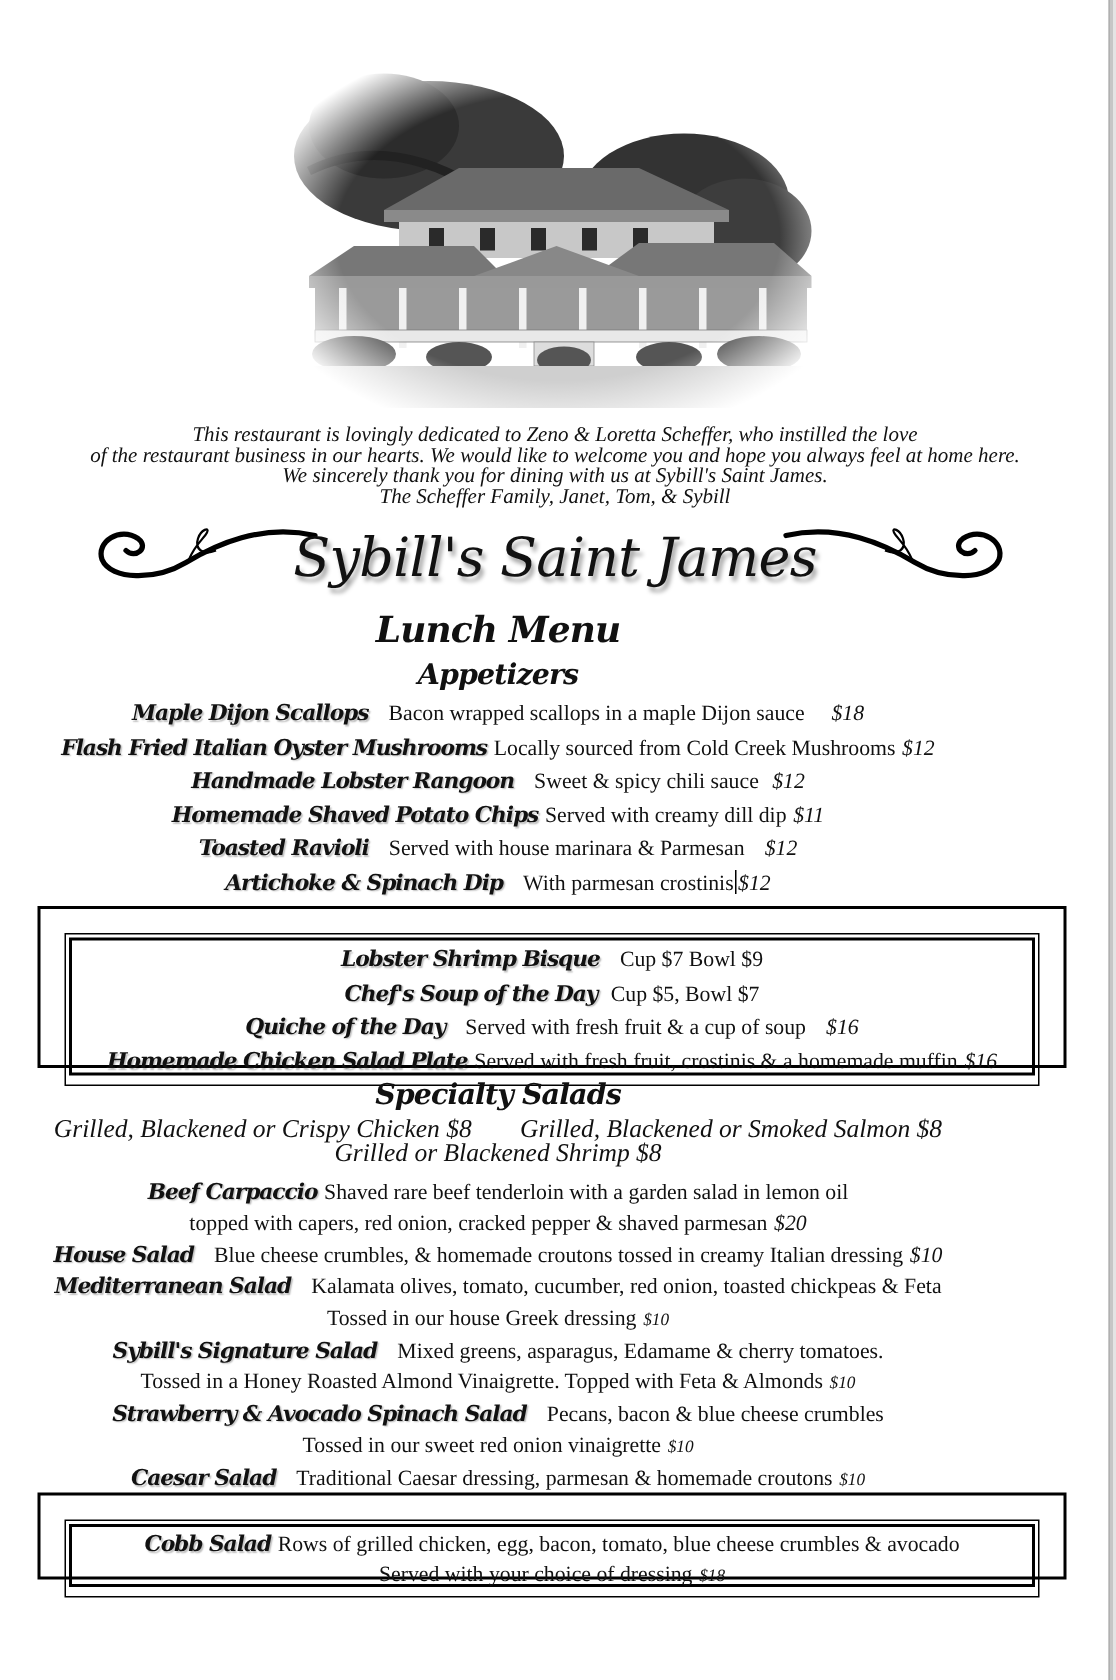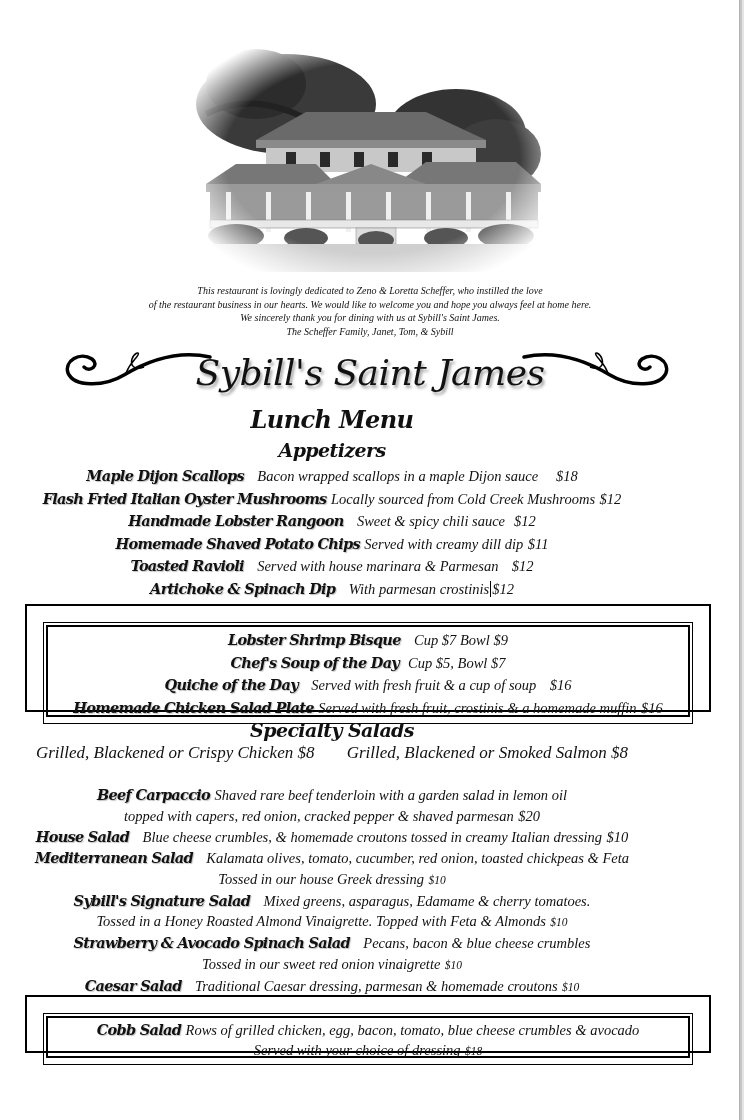--- a/index.html
+++ b/index.html
@@ -11,21 +11,21 @@
       position: absolute; right: 0; top: 0; width: 4px; height: 1120px;
       background: #c6c6c6; border-left: 1px solid #b0b0b0;
     }
     .page-edge::after { content: ""; position: absolute; left: 2px; top: 0; width: 2px; height: 100%; background: #e4e4e4; }
 
     .illustration {
       position: absolute; left: 196px; top: 44px; width: 352px; height: 228px;
     }
     .dedication {
       position: absolute; left: 60px; width: 620px; top: 284px; text-align: center;
-      font-family: "Liberation Serif", serif; font-style: italic; font-size: 10px; line-height: 13.5px;
+      font-family: "Liberation Serif", serif; font-style: italic; font-size: 14px; line-height: 13.5px;
     }
     .dedication div { white-space: nowrap; }
 
     .swirl { position: absolute; top: 343px; width: 150px; height: 48px; }
     .swirl-left { left: 64px; }
     .swirl-right { left: 520px; transform: scaleX(-1); }
 
     .restaurant-name {
       position: absolute; left: 150px; width: 440px; top: 348px; text-align: center;
       font-family: "DejaVu Serif", serif; font-style: italic; font-size: 36px; line-height: 50px;
@@ -38,21 +38,21 @@
     .title-appetizers { top: 437px; }
     .title-salads { top: 717px; }
 
     .menu-line {
       white-space: nowrap; font-size: 14px; line-height: 21.6px; text-align: center;
     }
     .item-name {
       font-family: "DejaVu Serif", serif; font-style: italic; font-weight: bold; font-size: 14.5px;
       letter-spacing: -0.7px; text-shadow: 1px 1px 1px rgba(0,0,0,0.25);
     }
-    .item-desc { font-family: "Liberation Serif", serif; font-style: italic; font-size: 14.5px; }
+    .item-desc { font-family: "Liberation Serif", serif; font-size: 14.5px; }
     .item-price { font-family: "Liberation Serif", serif; font-style: italic; font-size: 14.5px; }
     .price-small { font-size: 11.5px; }
     .cursor { display: inline-block; width: 1px; height: 16px; background: #000; vertical-align: -3px; margin: 0 1px; }
 
     .appetizers { top: 465px; }
 
     .framed {
       position: absolute; left: 25px; width: 686px; border: 2px solid #000; box-sizing: border-box;
       padding: 16px;
     }
@@ -216,20 +216,21 @@
     </div>
 </div>
 
 <div class="center-block heading title-salads">Specialty Salads</div>
 
 <div class="center-block addons">
   <div>
     <span>Grilled, Blackened or Crispy Chicken $8</span><span class="gap"></span>
     <span>Grilled, Blackened or Smoked Salmon $8</span>
   </div>
+  <div><span>Grilled or Blackened Shrimp $8</span></div>
 </div>
 
 <div class="center-block salads">
   <div class="menu-line">
     <span class="item-name">Beef Carpaccio</span>
     <span class="item-desc">Shaved rare beef tenderloin with a garden salad in lemon oil</span>
   </div>
   <div class="menu-line">
     <span class="item-desc">topped with capers, red onion, cracked pepper &amp; shaved parmesan</span>
     <span class="item-price">$20</span>

